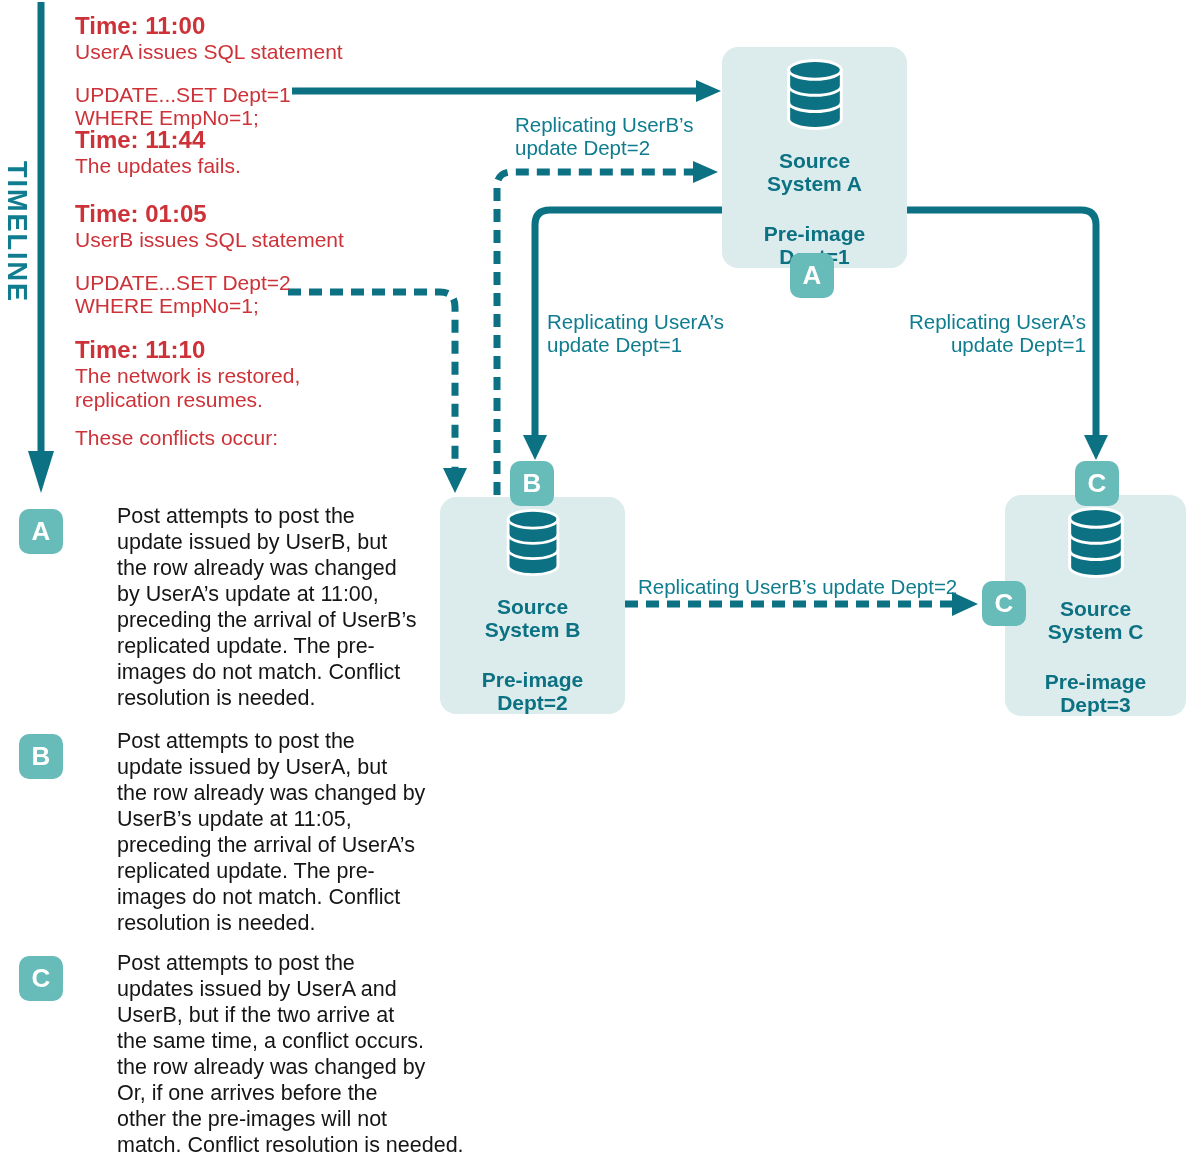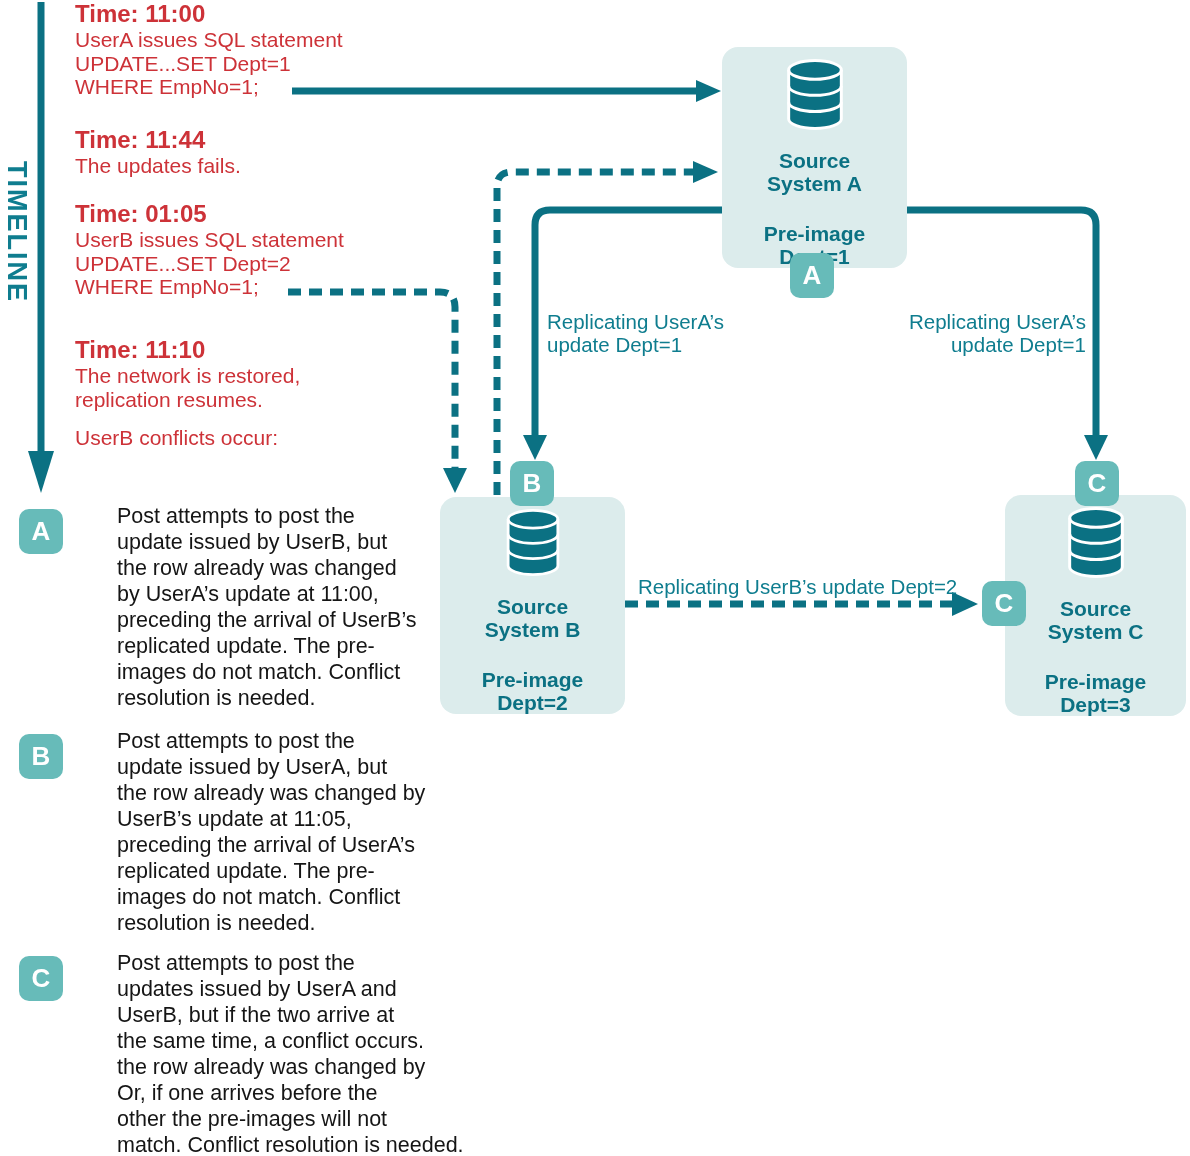--- a/index.html
+++ b/index.html
@@ -9,21 +9,21 @@
   }
   .overlay{position:absolute;left:0;top:0;pointer-events:none;}
   .timeline-label{
     position:absolute;left:1px;top:161px;
     writing-mode:vertical-rl;text-orientation:sideways;
     font-size:27px;font-weight:bold;color:#0f7d8f;letter-spacing:2px;
   }
   .event{position:absolute;left:75px;color:#cd3238;}
   .event-time{font-size:24px;font-weight:bold;line-height:28px;}
   .event-bold{font-size:21px;font-weight:normal;line-height:23.5px;white-space:pre-line;}
-  .event-plain{font-size:21px;line-height:23.5px;white-space:pre-line;}
+  .event-plain{font-size:21px;line-height:23.5px;white-space:pre-line;margin-top:19px;}
   .conflict-text{
     position:absolute;left:75px;font-size:21.5px;line-height:26px;
     color:#151515;white-space:pre-line;margin-left:42px;
   }
   .badge{
     position:absolute;width:44px;height:45px;border-radius:10px;
     background:#67bbb9;color:#ffffff;font-size:26px;font-weight:bold;
     display:flex;align-items:center;justify-content:center;
   }
   .sysbox{
@@ -64,21 +64,21 @@
       <polygon points="693,161 693,183 718,172"></polygon>
       <polygon points="443,468 467,468 455,493"></polygon>
       <polygon points="523,435 547,435 535,460"></polygon>
       <polygon points="1084,435 1108,435 1096,460"></polygon>
       <polygon points="952,592 952,616 978,604"></polygon>
     </g>
   </svg>
 
   <div class="timeline-label">TIMELINE</div>
 
-  <div class="event" style="top:0;">
+  <div class="event" style="top:12px;">
     <div class="event-time">Time: 11:00</div>
     <div class="event-bold">UserA issues SQL statement</div>
     <div class="event-plain">UPDATE...SET Dept=1
 WHERE EmpNo=1;</div>
   </div>
   <div class="event" style="top:126px;">
     <div class="event-time">Time: 11:44</div>
     <div class="event-bold">The updates fails.</div>
   </div>
   <div class="event" style="top:200px;">
@@ -86,21 +86,21 @@
     <div class="event-bold">UserB issues SQL statement</div>
     <div class="event-plain">UPDATE...SET Dept=2
 WHERE EmpNo=1;</div>
   </div>
   <div class="event" style="top:336px;">
     <div class="event-time">Time: 11:10</div>
     <div class="event-bold">The network is restored,
 replication resumes.</div>
   </div>
   <div class="event" style="top:426px;">
-    <div class="event-bold">UserB conflicts occur:</div>
+    <div class="event-bold">These conflicts occur:</div>
   </div>
 
   <div class="badge" style="left:19px;top:509px;">A</div>
   <div class="conflict-text" style="top:503px;">Post attempts to post the
 update issued by UserB, but
 the row already was changed
 by UserA’s update at 11:00,
 preceding the arrival of UserB’s
 replicated update. The pre-
 images do not match. Conflict
@@ -162,19 +162,21 @@
       <path d="M5,52 A31,11 0 0 0 67,52" fill="none" stroke="#ffffff" stroke-width="3.5"></path>
     </svg>
     <div class="sys-name">Source
 System C</div>
     <div class="sys-pre">Pre-image
 Dept=3</div>
   </div>
   <div class="badge" style="left:1075px;top:461px;">C</div>
   <div class="badge" style="left:982px;top:581px;">C</div>
 
+  <div class="alabel" style="left:515px;top:114px;">Replicating UserB’s
+update Dept=2</div>
   <div class="alabel" style="left:547px;top:311px;">Replicating UserA’s
 update Dept=1</div>
   <div class="alabel alabel-right" style="left:900px;top:311px;width:186px;">Replicating UserA’s
 update Dept=1</div>
   <div class="alabel" style="left:638px;top:576px;">Replicating UserB’s update Dept=2</div>
 
 </div>
 
 </body></html>

